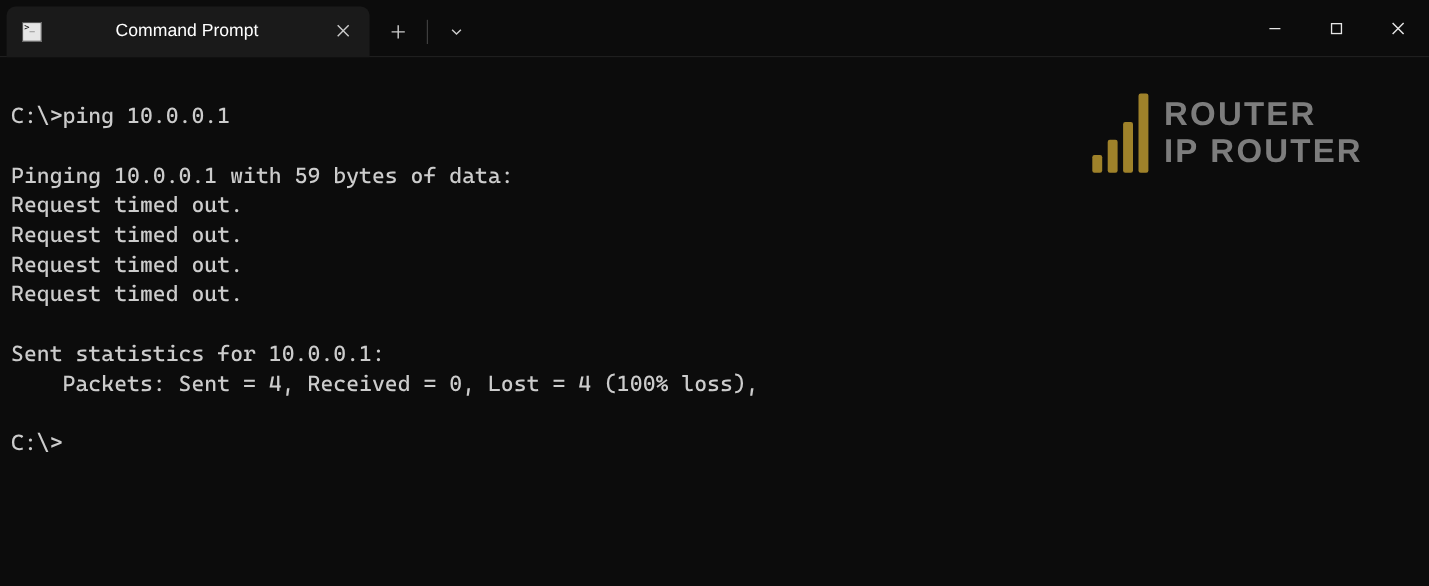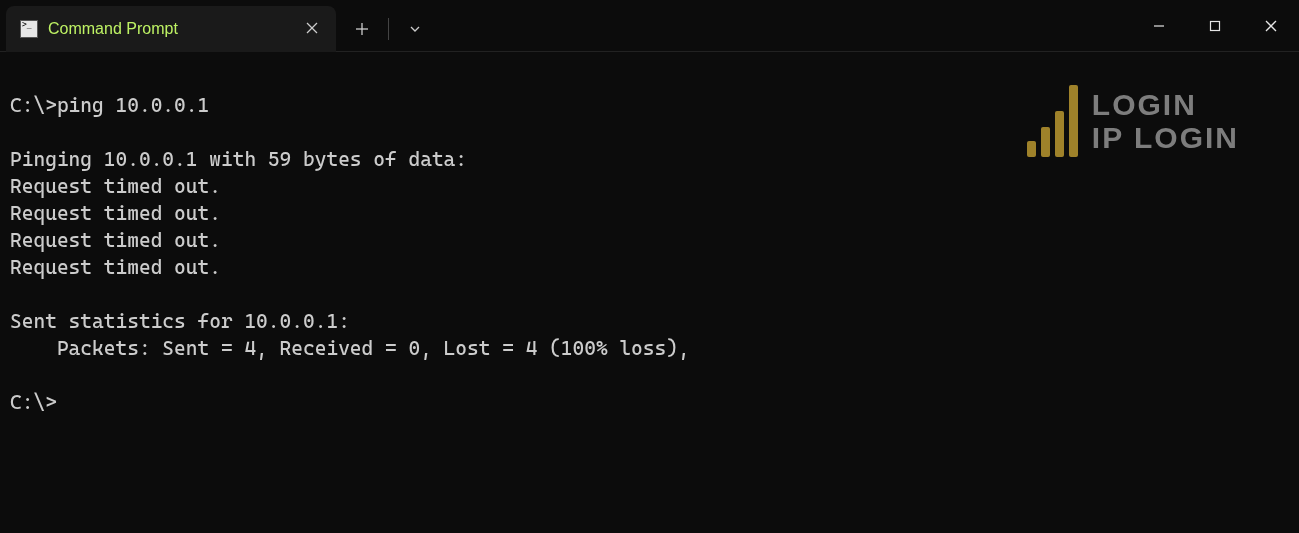--- a/index.html
+++ b/index.html
@@ -38,23 +38,24 @@
       display: flex;
       align-items: flex-start;
       justify-content: flex-start;
       font-size: 8px;
       padding: 1px;
       color: #000;
       font-family: monospace;
       line-height: 6px;
     }
     .tab-title {
-      color: #bef264;
+      color: #ffffff;
       font-size: 16px;
       flex: 1;
+      text-align: center;
     }
     .tab-close {
       color: #ccc;
       font-size: 14px;
       cursor: pointer;
       padding: 4px;
     }
     .tab-actions {
       display: flex;
       align-items: center;
@@ -197,16 +198,16 @@
 <span>C:\&gt;</span></div>
 
 <div class="watermark">
   <div class="wm-bars">
     <div class="wm-bar"></div>
     <div class="wm-bar"></div>
     <div class="wm-bar"></div>
     <div class="wm-bar"></div>
   </div>
   <div class="wm-text">
-    <div>LOGIN</div>
-    <div>IP LOGIN</div>
+    <div>ROUTER</div>
+    <div>IP ROUTER</div>
   </div>
 </div>
 
 </body></html>

